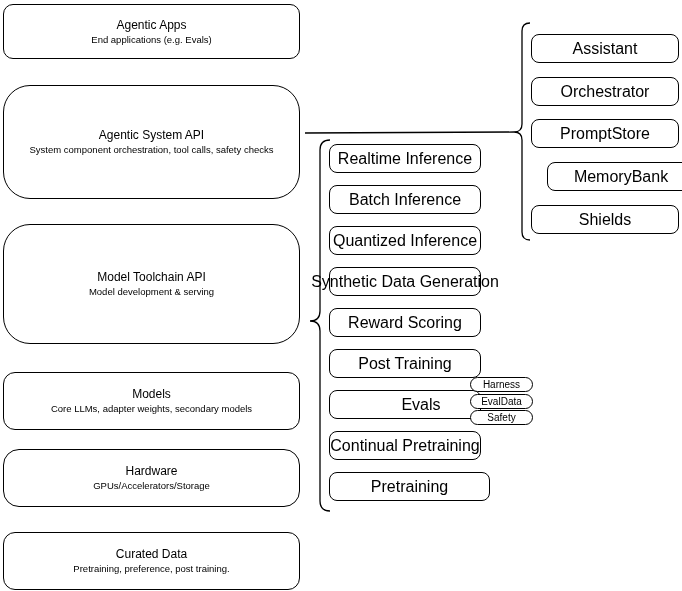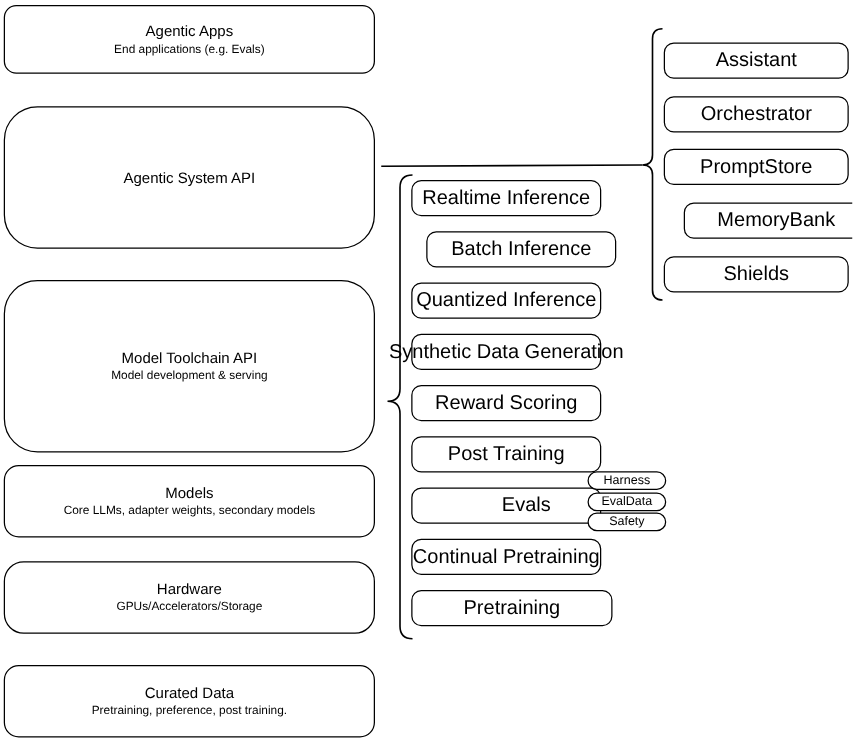--- a/index.html
+++ b/index.html
@@ -42,41 +42,42 @@
     <path d="M 530 23 Q 522 23 522 31 L 522 124 Q 522 132 514 132 Q 522 132 522 140 L 522 232 Q 522 240 530 240"></path>
   </svg>
 
   <div class="col" id="left-col">
       <div class="box layer-box" style="left: 3px; top: 4px; width: 297px; height: 55px; border-radius: 10px;">
         <div class="title">Agentic Apps</div>
         <div class="subtitle">End applications (e.g. Evals)</div>
       </div>
       <div class="box layer-box" style="left: 3px; top: 85px; width: 297px; height: 114px; border-radius: 27px;">
         <div class="title">Agentic System API</div>
+        <div class="subtitle">System component orchestration, tool calls, safety checks</div>
       </div>
-      <div class="box layer-box" style="left: 3px; top: 224px; width: 297px; height: 138px; border-radius: 27px;">
+      <div class="box layer-box" style="left: 3px; top: 224px; width: 297px; height: 120px; border-radius: 27px;">
         <div class="title">Model Toolchain API</div>
         <div class="subtitle">Model development &amp; serving</div>
       </div>
       <div class="box layer-box" style="left: 3px; top: 372px; width: 297px; height: 58px; border-radius: 12px;">
         <div class="title">Models</div>
         <div class="subtitle">Core LLMs, adapter weights, secondary models</div>
       </div>
       <div class="box layer-box" style="left: 3px; top: 449px; width: 297px; height: 58px; border-radius: 16px;">
         <div class="title">Hardware</div>
         <div class="subtitle">GPUs/Accelerators/Storage</div>
       </div>
       <div class="box layer-box" style="left: 3px; top: 532px; width: 297px; height: 58px; border-radius: 12px;">
         <div class="title">Curated Data</div>
         <div class="subtitle">Pretraining, preference, post training.</div>
       </div>
     </div>
   <div class="col" id="mid-col">
       <div class="box node-box" style="left: 329px; top: 144px; width: 152px; height: 29px; border-radius: 8px;">Realtime Inference</div>
-      <div class="box node-box" style="left: 329px; top: 185px; width: 152px; height: 29px; border-radius: 8px; margin-left: 12px;">Batch Inference</div>
+      <div class="box node-box" style="left: 329px; top: 185px; width: 152px; height: 29px; border-radius: 8px;">Batch Inference</div>
       <div class="box node-box" style="left: 329px; top: 226px; width: 152px; height: 29px; border-radius: 8px;">Quantized Inference</div>
       <div class="box node-box" style="left: 329px; top: 267px; width: 152px; height: 29px; border-radius: 8px;">Synthetic Data Generation</div>
       <div class="box node-box" style="left: 329px; top: 308px; width: 152px; height: 29px; border-radius: 8px;">Reward Scoring</div>
       <div class="box node-box" style="left: 329px; top: 349px; width: 152px; height: 29px; border-radius: 8px;">Post Training</div>
       <div class="box node-box" style="left: 329px; top: 390px; width: 152px; height: 29px; border-radius: 8px; padding-left: 32px;">Evals</div>
       <div class="box node-box" style="left: 329px; top: 431px; width: 152px; height: 29px; border-radius: 8px;">Continual Pretraining</div>
       <div class="box node-box" style="left: 329px; top: 472px; width: 161px; height: 29px; border-radius: 8px;">Pretraining</div>
     </div>
   <div class="col" id="right-col">
       <div class="box node-box" style="left: 531px; top: 34px; width: 148px; height: 29px; border-radius: 8px;">Assistant</div>

